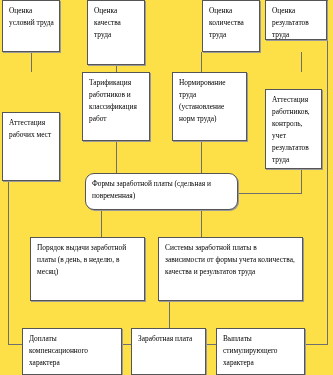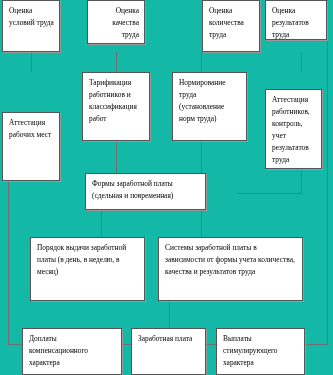--- a/index.html
+++ b/index.html
@@ -10,21 +10,21 @@
     width: 333px;
     height: 375px;
     background: #FF00FF;
     font-family: "Liberation Serif", serif;
     overflow: hidden;
   }
   #diagram {
     position: relative;
     width: 333px;
     height: 375px;
-    background: #14b8a6;
+    background: #fde047;
   }
   .node {
     position: absolute;
     background: #FFFFFF;
     border: 1px solid #555555;
     box-sizing: border-box;
     font-size: 7.4px;
     line-height: 1.62;
     color: #000000;
     padding: 4px 5px 3px 6px;
@@ -66,21 +66,21 @@
 
   <div class="conn v" style="left:327px; top:0px; height:344px;"></div>
   <div class="conn h" style="left:305px; top:344px; width:23px;"></div>
 
   <div class="conn h" style="left:122px; top:344px; width:10px;"></div>
   <div class="conn h" style="left:206px; top:344px; width:10px;"></div>
 
   <div class="node" style="left:2px;   top:0px;  width:58px;  height:52px;">
     <span>Оценка условий труда</span>
   </div>
-  <div class="node" style="left:87px;  top:0px;  width:58px;  height:44px;text-align:right;">
+  <div class="node" style="left:87px;  top:0px;  width:58px;  height:65px;">
     <span>Оценка качества труда</span>
   </div>
   <div class="node" style="left:172px; top:0px;  width:58px;  height:52px;margin-left:30px;">
     <span>Оценка количества труда</span>
   </div>
   <div class="node" style="left:265px; top:0px;  width:62px;  height:40px;">
     <span>Оценка результатов труда</span>
   </div>
 
   <div class="node" style="left:2px;   top:72px; width:58px;  height:69px;margin-top:40px;">
@@ -89,21 +89,21 @@
   <div class="node" style="left:82px;  top:72px; width:68px;  height:69px;">
     <span>Тарификация работников  и классификация работ</span>
   </div>
   <div class="node" style="left:172px; top:72px; width:75px;  height:69px;">
     <span>Нормирование труда (установление норм труда)</span>
   </div>
   <div class="node" style="left:265px; top:72px; width:57px;  height:80px;margin-top:17px;">
     <span>Аттестация работников, контроль, учет результатов труда</span>
   </div>
 
-  <div class="node" style="left:85px;  top:173px; width:121px; height:37px;">
+  <div class="node" style="left:85px;  top:173px; width:153px; height:37px;border-radius:9px;">
     <span>Формы заработной платы (сдельная и повременная)</span>
   </div>
 
   <div class="node" style="left:30px;  top:237px; width:115px; height:64px;">
     <span>Порядок выдачи заработной платы (в день, в неделю, в месяц)</span>
   </div>
   <div class="node" style="left:158px; top:237px; width:145px; height:64px;">
     <span>Системы заработной платы в зависимости от формы учета количества, качества и результатов труда</span>
   </div>
 

